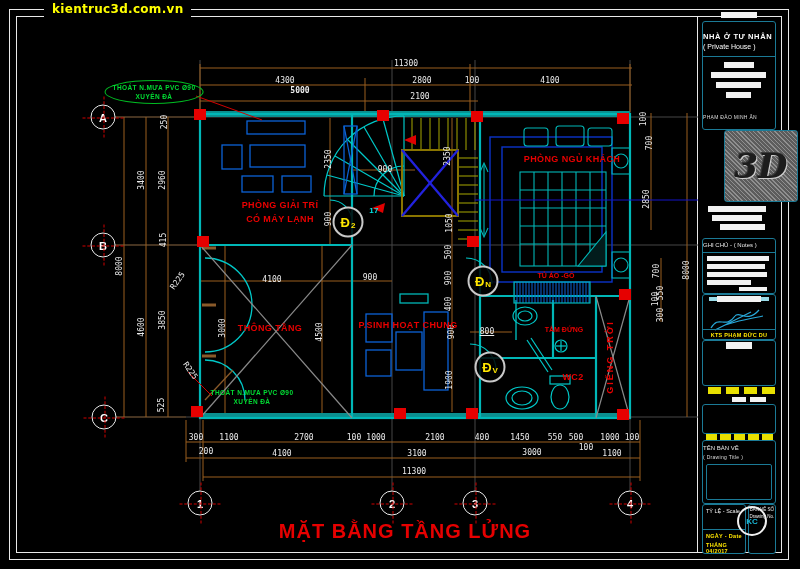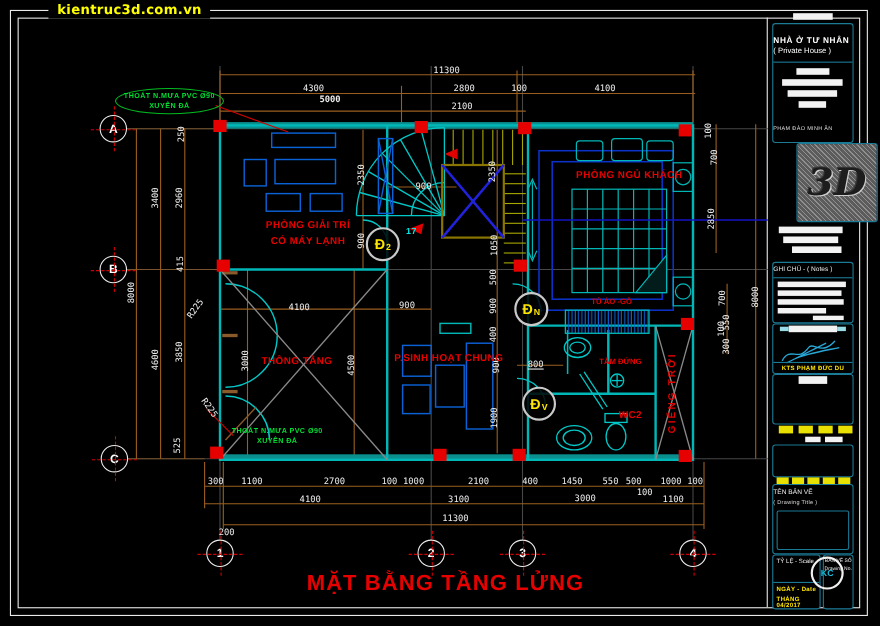--- a/index.html
+++ b/index.html
@@ -290,21 +290,21 @@
       <div class="dim" style="left: 304px; top: 438px;">2700</div>
       <div class="dim" style="left: 354px; top: 438px;">100</div>
       <div class="dim" style="left: 376px; top: 438px;">1000</div>
       <div class="dim" style="left: 435px; top: 438px;">2100</div>
       <div class="dim" style="left: 482px; top: 438px;">400</div>
       <div class="dim" style="left: 520px; top: 438px;">1450</div>
       <div class="dim" style="left: 555px; top: 438px;">550</div>
       <div class="dim" style="left: 576px; top: 438px;">500</div>
       <div class="dim" style="left: 610px; top: 438px;">1000</div>
       <div class="dim" style="left: 632px; top: 438px;">100</div>
-      <div class="dim" style="left: 206px; top: 452px; margin-top: 32px;">200</div>
+      <div class="dim" style="left: 206px; top: 452px;">200</div>
       <div class="dim" style="left: 282px; top: 454px;">4100</div>
       <div class="dim" style="left: 417px; top: 454px;">3100</div>
       <div class="dim" style="left: 532px; top: 453px;">3000</div>
       <div class="dim" style="left: 586px; top: 448px;">100</div>
       <div class="dim" style="left: 612px; top: 454px;">1100</div>
       <div class="dim" style="left: 414px; top: 472px;">11300</div>
       <div class="dim v" style="left: 165px; top: 122px;">250</div>
       <div class="dim v" style="left: 142px; top: 180px;">3400</div>
       <div class="dim v" style="left: 163px; top: 180px;">2960</div>
       <div class="dim v" style="left: 164px; top: 240px;">415</div>

